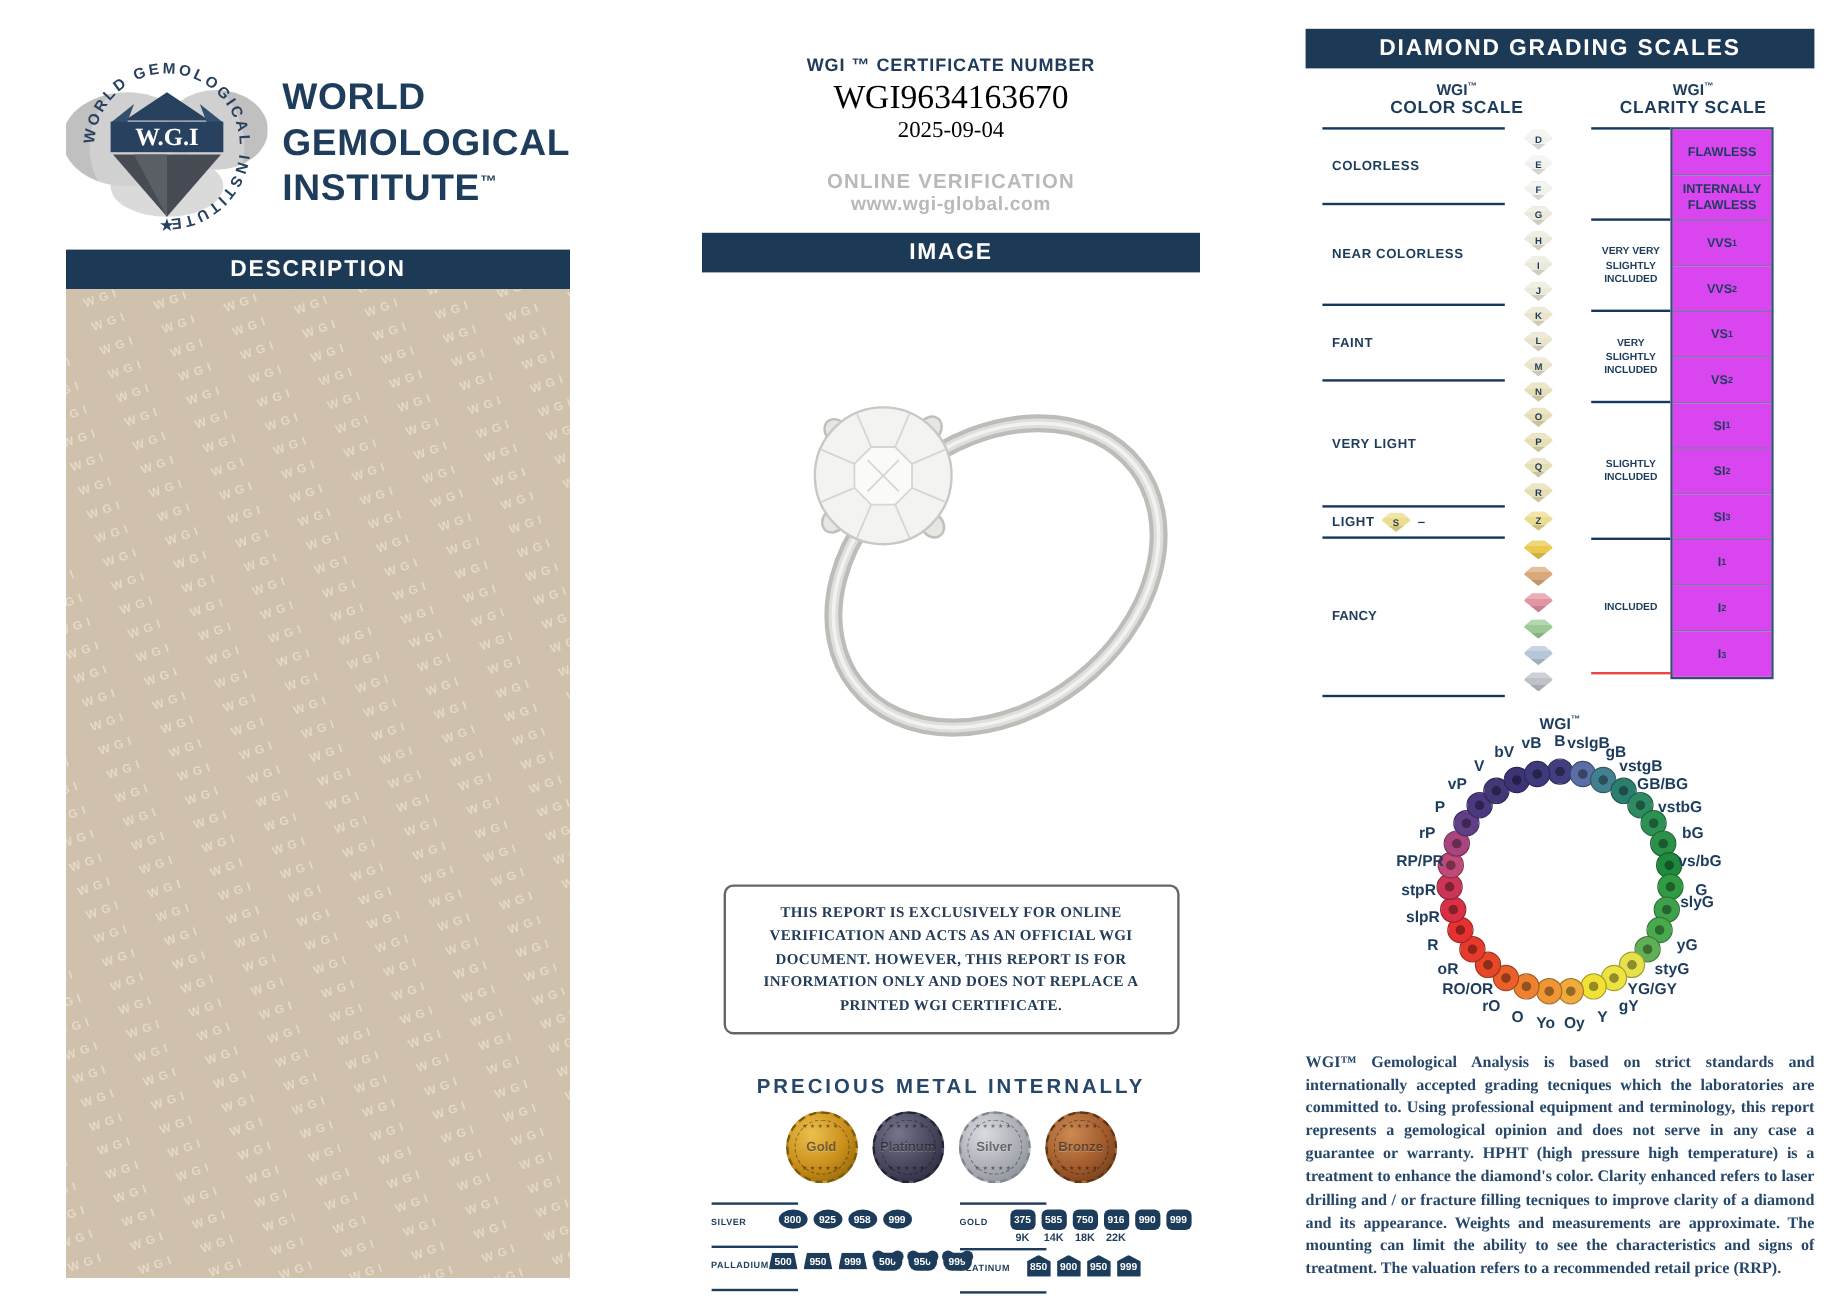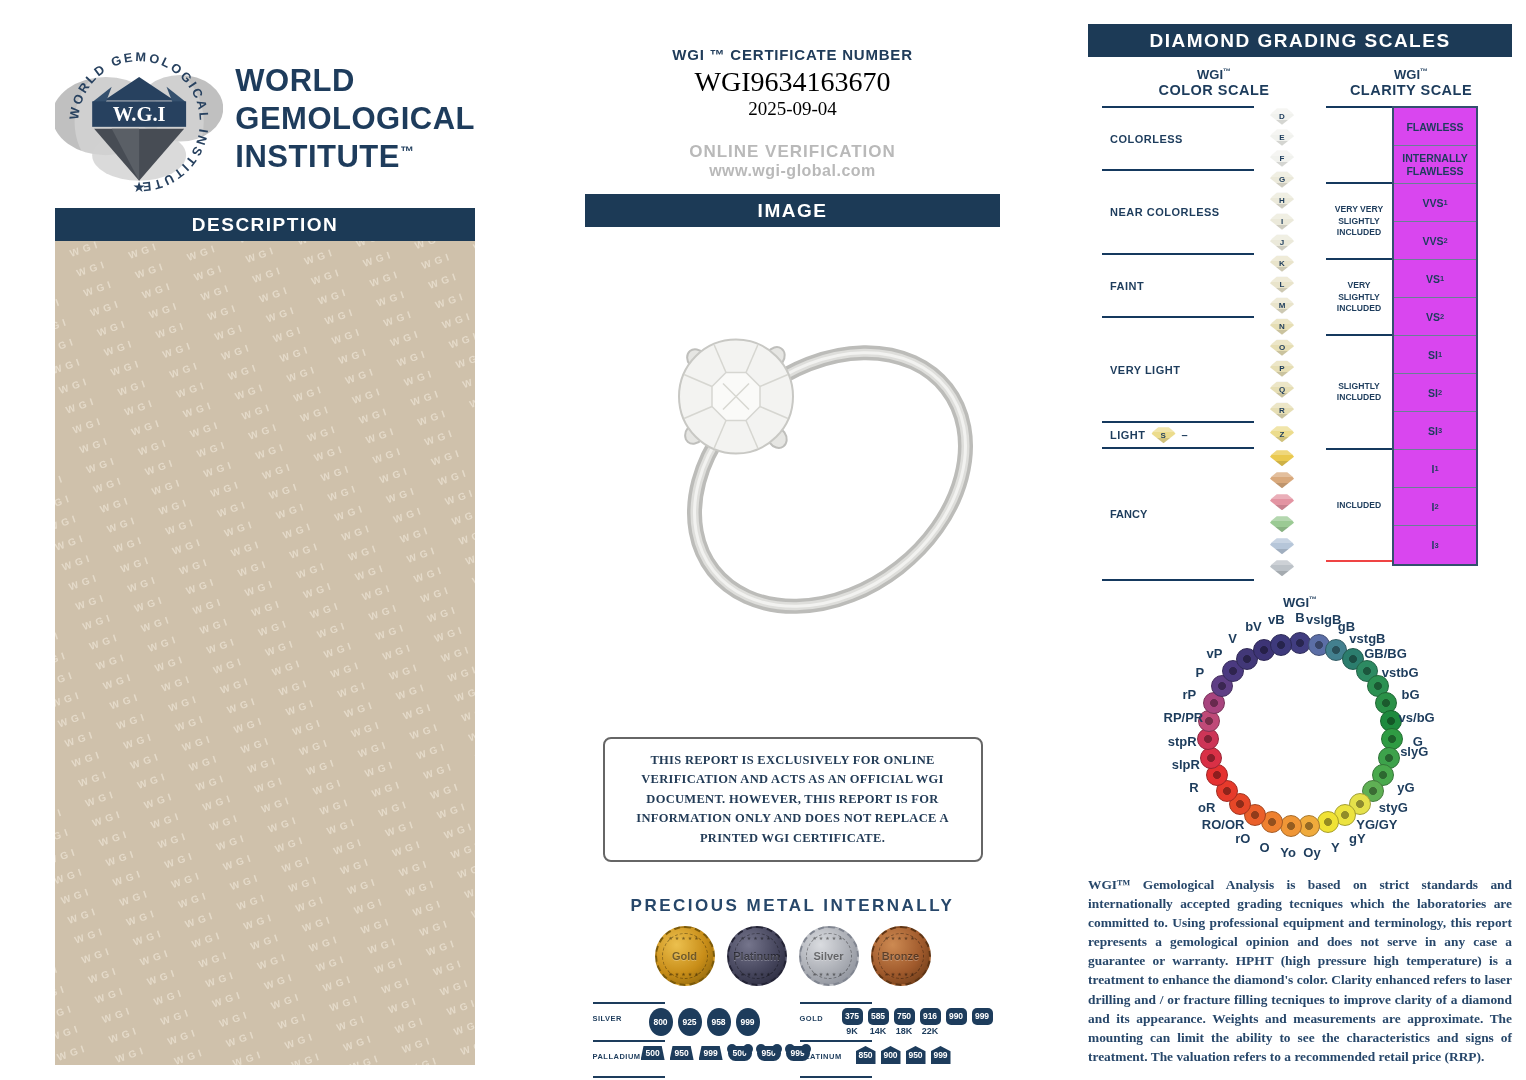--- a/index.html
+++ b/index.html
@@ -46,21 +46,21 @@
   .seal-stars.bot { top:auto; bottom:7px; }
   .hallmarks-grid { display:flex; gap:14px; margin-top:12px; text-align:left; justify-content:center; }
   .hm-col { width:193px; }
   .hm-line { width:72px; border-top:2px solid #1d3c5c; margin:4px 0; }
   .hm-row { display:flex; align-items:flex-start; min-height:26px; }
   .hm-label { width:56px; font-weight:bold; font-size:7.5px; letter-spacing:0.5px; color:#1d3c5c; padding-top:6px; }
   .hm-stamps { display:flex; gap:5px; align-items:flex-start; flex-wrap:nowrap; }
   .stamp-wrap { display:flex; flex-direction:column; align-items:center; }
   .stamp { background:#1d3c5c; color:#fff; font-weight:bold; font-size:8.5px;
            display:flex; align-items:center; justify-content:center; }
-  .st-oval  { width:24px; height:28px; border-radius:50%; }
+  .st-oval  { width:24px; height:16px; border-radius:50%; }
   .st-rect  { width:21px; height:17px; border-radius:5px; }
   .st-house { width:20px; height:18px; clip-path:polygon(50% 0,100% 30%,100% 100%,0 100%,0 30%); }
   .st-trap  { width:24px; height:14px; clip-path:polygon(12% 0,88% 0,100% 100%,0 100%); }
   .st-tri   { position:relative; width:24px; height:15px; border-radius:8px; }
   .st-tri::before, .st-tri::after { content:""; position:absolute; top:-2px; width:10px; height:10px;
            border-radius:50%; background:#1d3c5c; }
   .st-tri::before { left:-1px; } .st-tri::after { right:-1px; }
   .stamp-sub { font-weight:bold; font-size:9px; color:#1d3c5c; margin-top:1px; }
 
   

